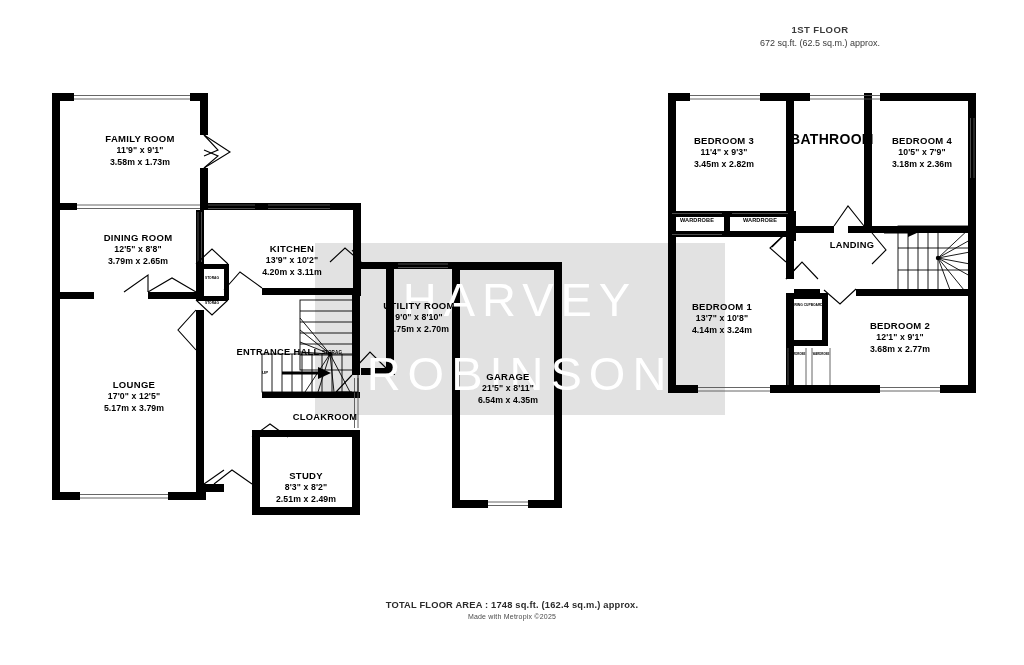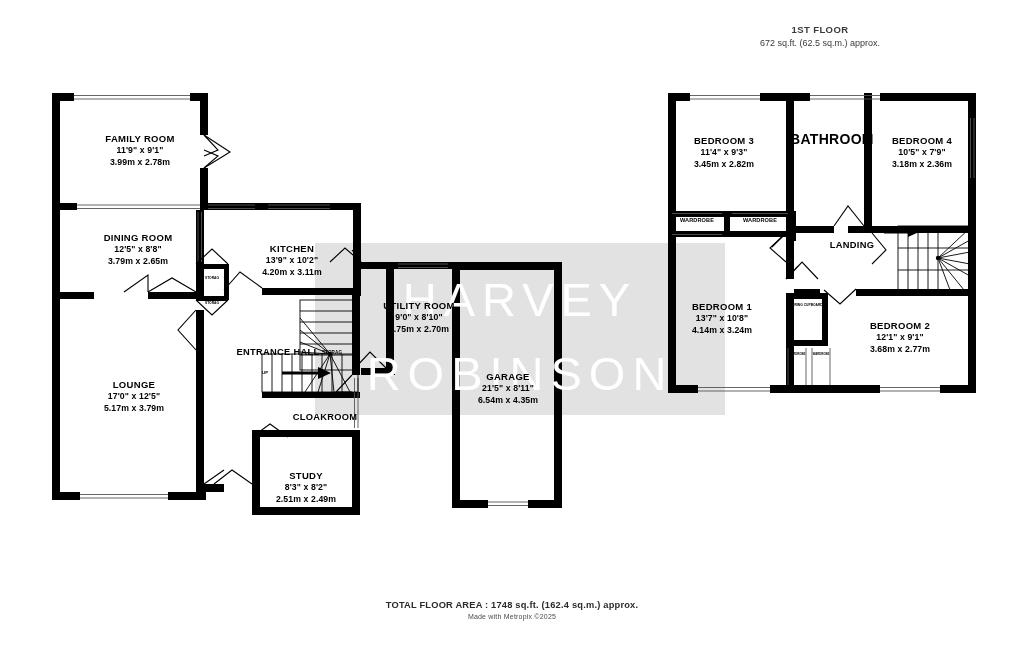--- a/index.html
+++ b/index.html
@@ -279,21 +279,21 @@
 <div class="hdr" style="left:185px;top:24px;width:240px;">
 </div>
 <div class="hdr" style="left:700px;top:24px;width:240px;">
   <div class="t">1ST FLOOR</div>
   <div class="s">672 sq.ft. (62.5 sq.m.) approx.</div>
 </div>
 
 <div class="rm" style="left:64px;top:133px;width:152px;">
   <div class="n">FAMILY ROOM</div>
   <div class="d">11'9"  x 9'1"</div>
-  <div class="d">3.99m  x 2.78m</div>
+  <div class="d">3.58m  x 1.73m</div>
 </div>
 
 <div class="rm" style="left:62px;top:232px;width:152px;">
   <div class="n">DINING ROOM</div>
   <div class="d">12'5"  x 8'8"</div>
   <div class="d">3.79m  x 2.65m</div>
 </div>
 
 <div class="rm" style="left:58px;top:379px;width:152px;">
   <div class="n">LOUNGE</div>

